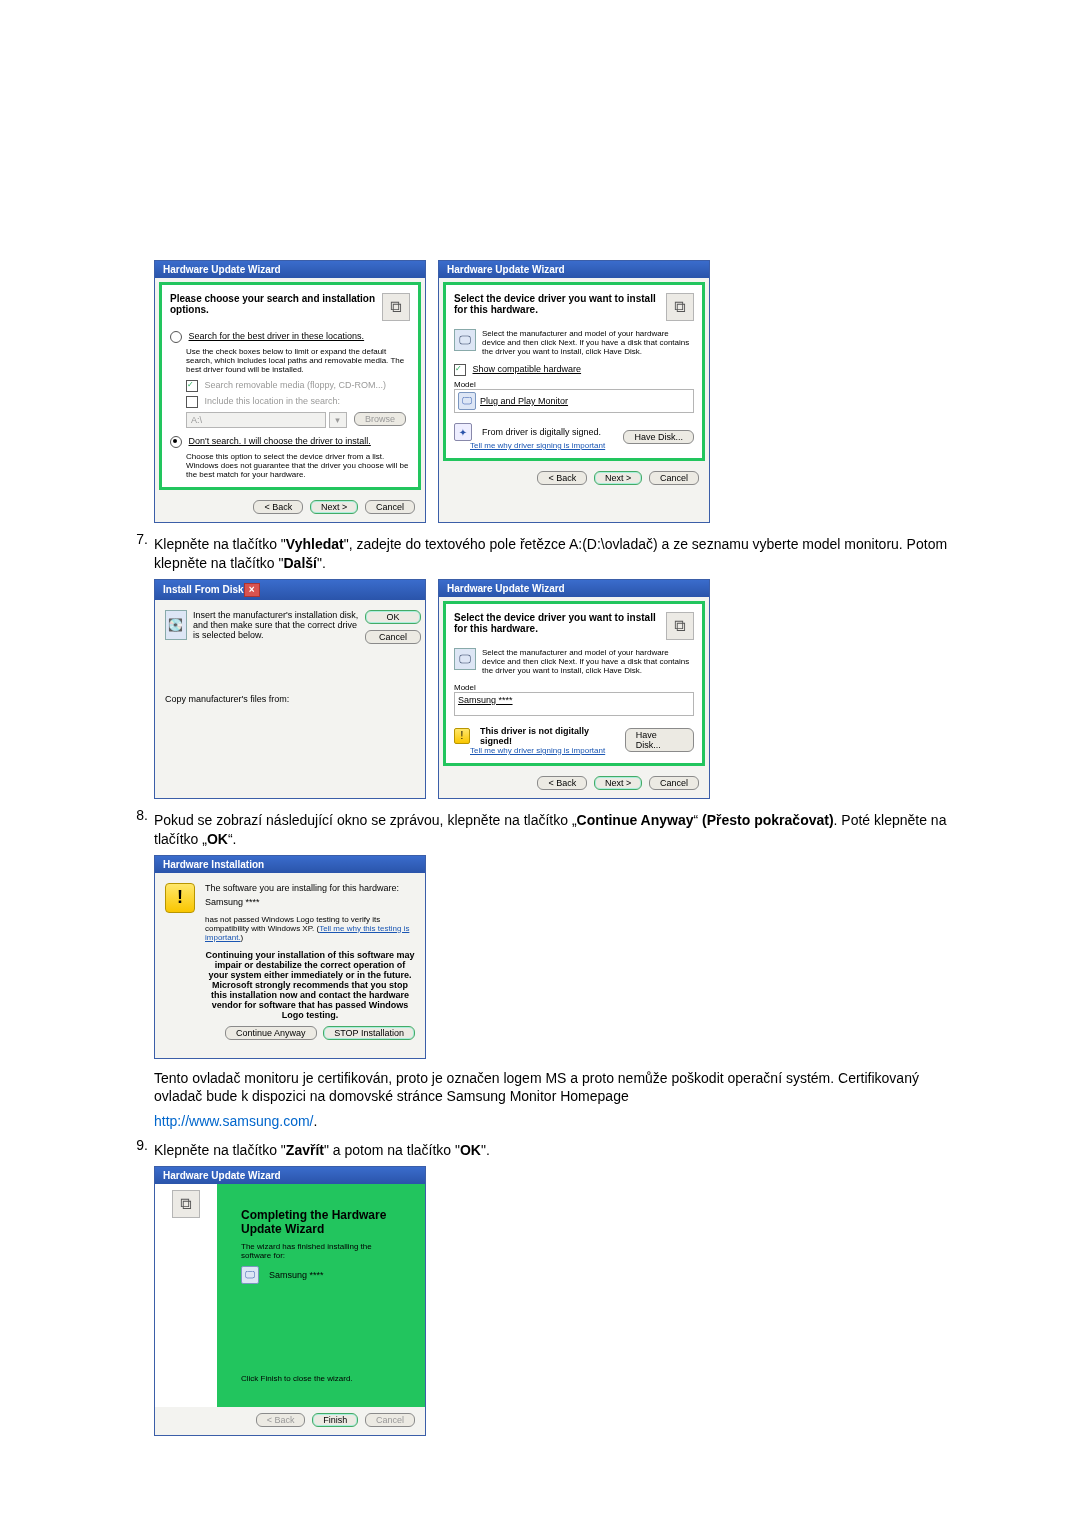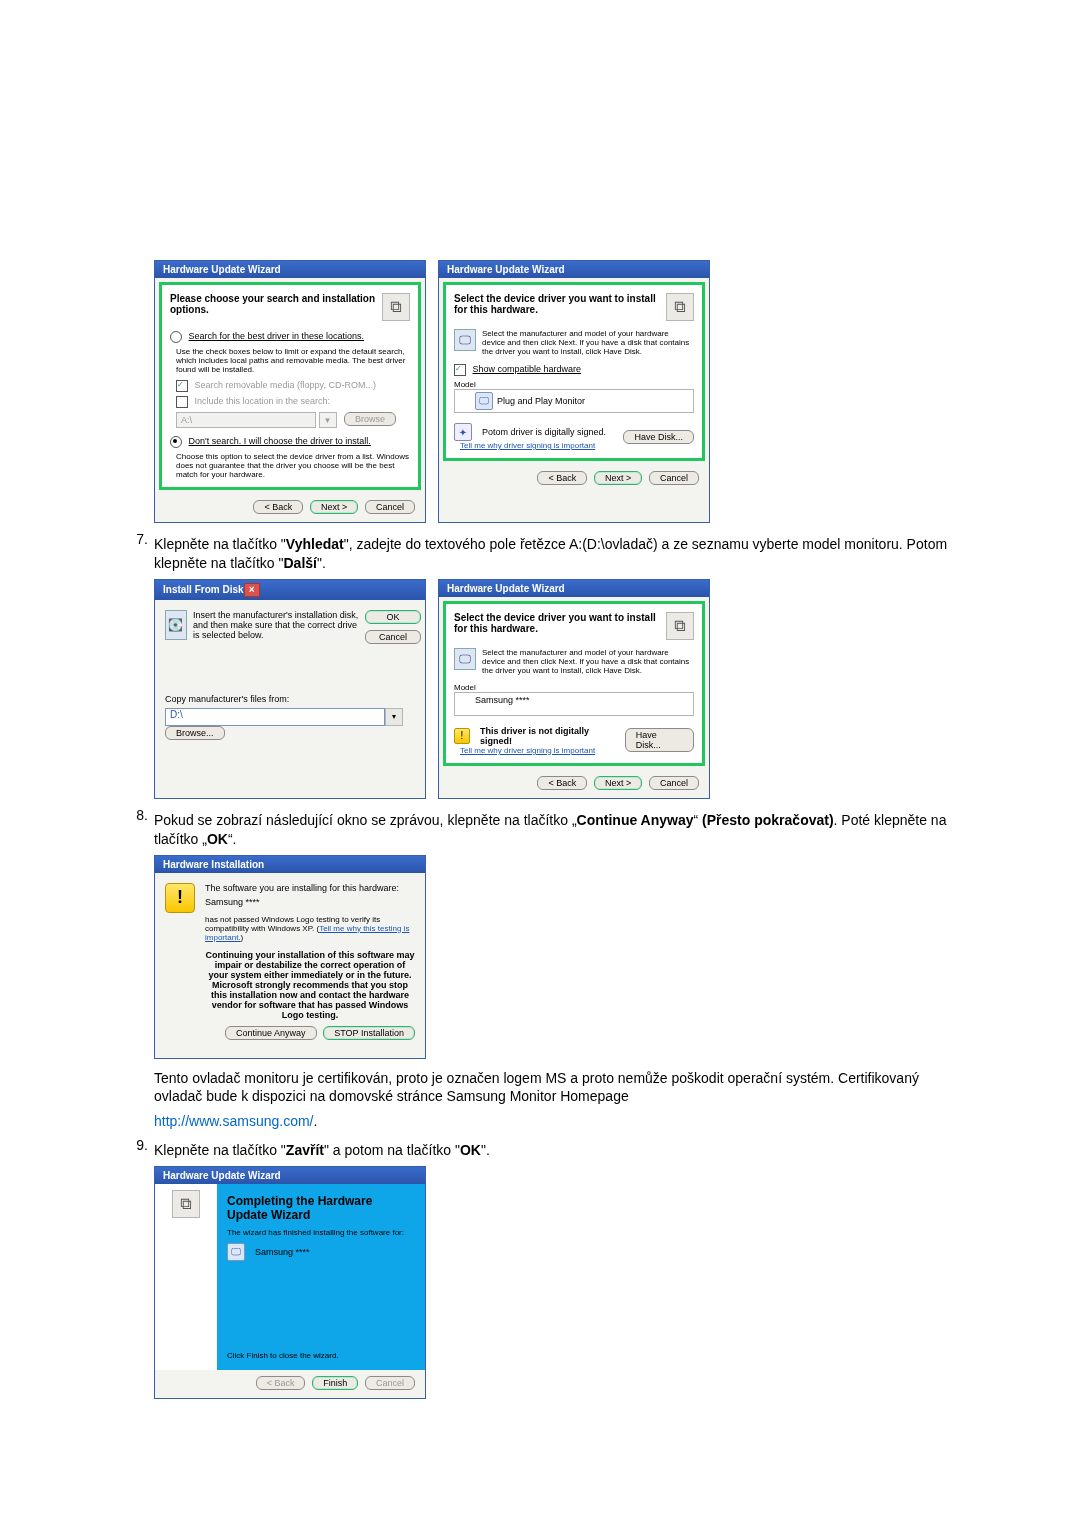--- a/index.html
+++ b/index.html
@@ -54,21 +54,21 @@
   }
   .wiz-icon {
     float: right;
     width: 26px;
     height: 26px;
     background: #eceae5;
     border:1px solid #b5b5b5;
     display:flex; align-items:center; justify-content:center;
     font-size:16px; color:#555;
   }
-  .indent { margin-left: 6px; }
+  .indent { margin-left: 16px; }
   .radio, .check {
     display:inline-block; vertical-align:middle; margin-right:4px;
     width:10px; height:10px; border:1px solid #555; background:#fff;
   }
   .radio { border-radius:50%; }
   .radio.sel::after{content:"";display:block;width:4px;height:4px;border-radius:50%;background:#000;margin:2px;}
   .check.sel::after{content:"✓";display:block;font-size:8px;line-height:8px;color:#2a5;}
   .gray { color:#9a9a99; }
   .txtbox {
     display:inline-block; border:1px solid #b5b5b5; background:#fff;
@@ -85,22 +85,23 @@
   .btnrow .btn { margin-left:4px; }
   .small { font-size:9px; }
   .tiny { font-size:8px; }
   .link { color:#1a56b3; text-decoration:underline; }
   .flex { display:flex; gap:6px; align-items:flex-start; }
   .flex .icon16 {
     width:20px;height:20px;flex:0 0 20px; background:#dde6f5; border:1px solid #8aa;
     display:flex;align-items:center;justify-content:center;font-size:12px;color:#346;
   }
   .listwell {
-    border:1px solid #b5b5b5; background:#fff; height:18px; padding:2px 20px;
+    border:1px solid #b5b5b5; background:#fff; height:18px; padding:2px 3px;
     font-size:9px;
+    text-decoration:underline;
   }
   .numtext {
     font-size:14px; line-height:1.35; margin:4px 0 6px 0;
   }
   ol.steps { list-style:none; padding:0; margin:0;}
   ol.steps > li { display:flex; }
   ol.steps > li .n { width:28px; flex:0 0 28px; text-align:right; padding-right:6px;}
   ol.steps > li .c { flex:1; }
   b { font-weight:bold; }
   .warnbox {
@@ -207,21 +208,21 @@
                 <span class="u">Show compatible hardware</span>
               </div>
               <div class="mt4 tiny">Model</div>
               <div class="listwell">
                 <span class="blue-ico">🖵</span><span>Plug and Play Monitor</span>
               </div>
               <div class="mt10 flex small" style="justify-content:space-between;align-items:center">
                 <div>
                   <div class="flex" style="align-items:center">
                     <span class="blue-ico shield">✦</span>
-                    <span>Potom driver is digitally signed.</span>
+                    <span>From driver is digitally signed.</span>
                   </div>
                   <div class="link tiny indent">Tell me why driver signing is important</div>
                 </div>
                 <span class="btn">Have Disk...</span>
               </div>
             </div>
             <div class="btnrow">
               <span class="btn">&lt; Back</span>
               <span class="btn default">Next &gt;</span>
               <span class="btn">Cancel</span>
@@ -250,24 +251,20 @@
                 <span class="icon16" style="height:28px;width:24px">💽</span>
                 <div class="small" style="flex:1">Insert the manufacturer's installation disk, and then make sure that the correct drive is selected below.</div>
                 <div style="width:50px;text-align:right">
                   <div class="btn default" style="width:34px;text-align:center">OK</div>
                   <div class="sep"></div>
                   <div class="btn" style="width:34px;text-align:center">Cancel</div>
                 </div>
               </div>
               <div style="height:50px"></div>
               <div class="small">Copy manufacturer's files from:</div>
-              <div class="mt4">
-                <span class="input-blue">D:\</span><span class="drop-caret">▾</span>
-                &nbsp;<span class="btn">Browse...</span>
-              </div>
             </div>
           </div>
 
           <div class="dlg">
             <div class="titlebar">Hardware Update Wizard</div>
             <div class="pane">
               <div class="flex">
                 <div style="flex:1">
                   <div class="hdr">Select the device driver you want to install for this hardware.</div>
                 </div>
@@ -341,21 +338,21 @@
         <div class="numtext">
           <span>Klepněte na tlačítko "</span><b>Zavřít</b><span>" a potom na tlačítko "</span><b>OK</b><span>".</span>
         </div>
 
         <div class="dlg" style="width:270px">
           <div class="titlebar">Hardware Update Wizard</div>
           <div style="display:flex;background:#fff">
             <div class="finish-left">
               <div class="wiz-icon" style="float:none">⧉</div>
             </div>
-            <div style="flex:1;padding:10px;background:#0ea5e9">
+            <div style="flex:1;padding:24px;background:#22c55e">
               <div class="hdr" style="font-size:12px">Completing the Hardware Update Wizard</div>
               <div class="tiny mt6">The wizard has finished installing the software for:</div>
               <div class="flex mt6" style="align-items:center">
                 <span class="blue-ico">🖵</span>
                 <span class="small">Samsung ****</span>
               </div>
               <div style="height:90px"></div>
               <div class="tiny">Click Finish to close the wizard.</div>
             </div>
           </div>

